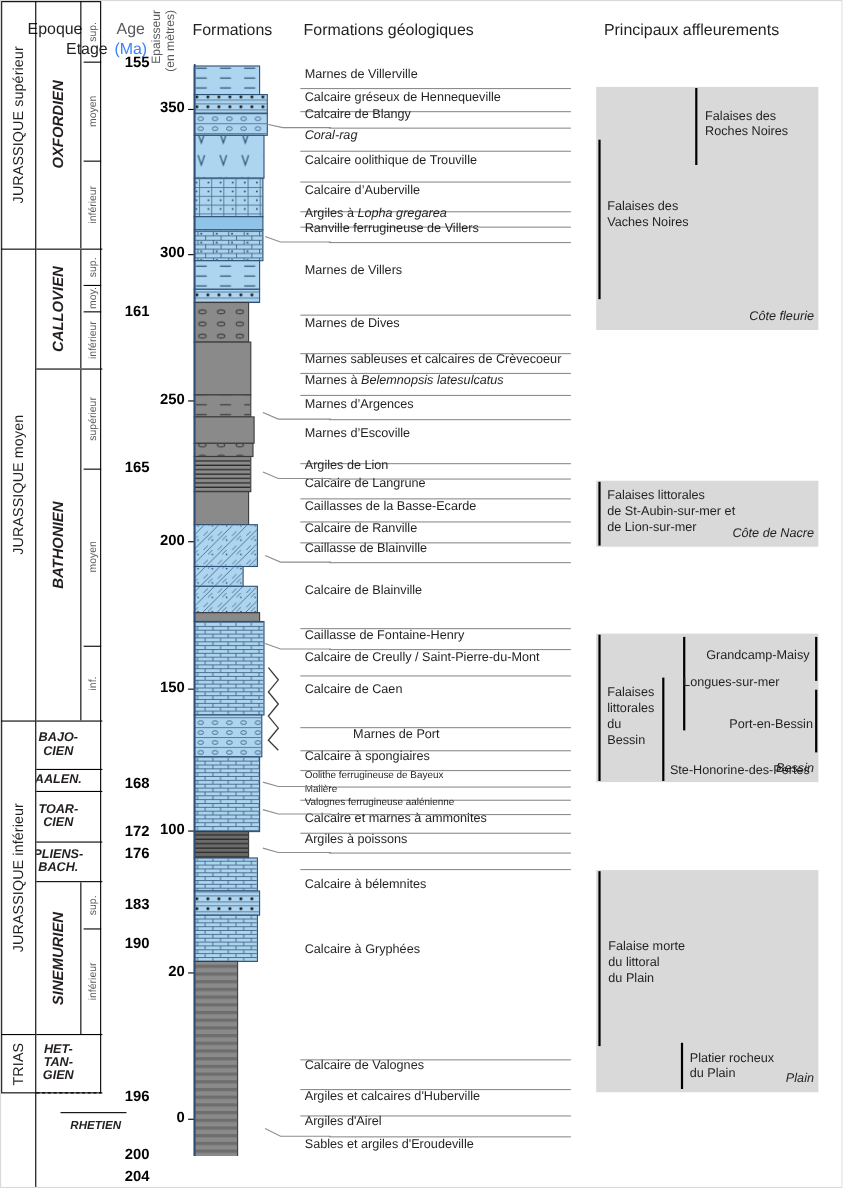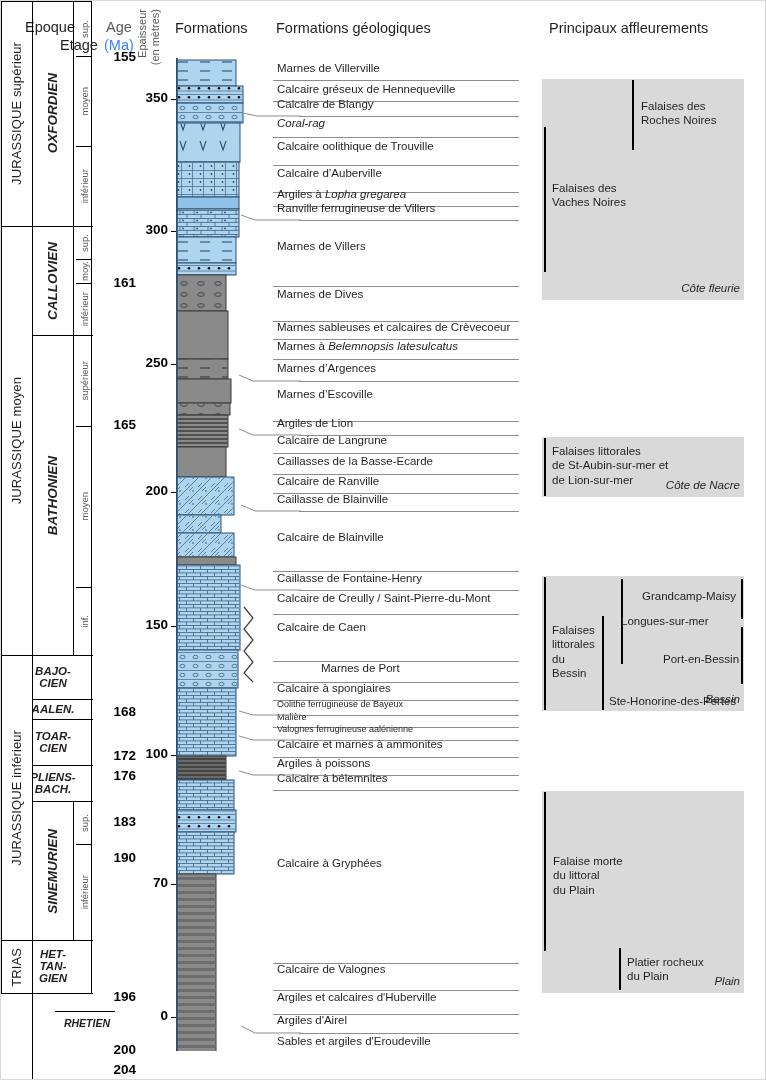--- a/index.html
+++ b/index.html
@@ -196,21 +196,21 @@
       <div class="sc-lbl" style="left: 133px; top: 221px;">300</div>
       <div class="sc-tick" style="left: 170px; top: 230px;"></div>
       <div class="sc-lbl" style="left: 133px; top: 354px;">250</div>
       <div class="sc-tick" style="left: 170px; top: 363px;"></div>
       <div class="sc-lbl" style="left: 133px; top: 482px;">200</div>
       <div class="sc-tick" style="left: 170px; top: 491px;"></div>
       <div class="sc-lbl" style="left: 133px; top: 616px;">150</div>
       <div class="sc-tick" style="left: 170px; top: 625px;"></div>
       <div class="sc-lbl" style="left: 133px; top: 745px;">100</div>
       <div class="sc-tick" style="left: 170px; top: 754px;"></div>
-      <div class="sc-lbl" style="left: 133px; top: 874px;">70</div>
+      <div class="sc-lbl" style="left: 133px; top: 874px;">20</div>
       <div class="sc-tick" style="left: 170px; top: 883px;"></div>
       <div class="sc-lbl" style="left: 133px; top: 1007px;">0</div>
       <div class="sc-tick" style="left: 170px; top: 1016px;"></div>
     </div>
 
   <div id="litho"><svg width="80" height="993" viewBox="0 0 80 993">
         <defs>
           <pattern id="p-brick" width="14" height="7" patternUnits="userSpaceOnUse">
             <rect width="14" height="7" fill="none"></rect>
             <path d="M0 0.5H14M0 3.9H14M3.5 0.5V3.9M10.5 3.9V7" stroke="#2d4f73" stroke-width="0.7" fill="none"></path>
@@ -439,21 +439,21 @@
       <div class="fm small" style="left: 276px; top: 698px;">Oolithe ferrugineuse de Bayeux</div>
       <div class="fmline" style="left: 298px; top: 714px; width: 220px;"></div>
       <div class="fm small" style="left: 276px; top: 711px;">Malière</div>
       <div class="fmline" style="left: 272px; top: 726px; width: 246px;"></div>
       <div class="fm small" style="left: 276px; top: 723px;">Valognes ferrugineuse aalénienne</div>
       <div class="fmline" style="left: 298px; top: 739px; width: 220px;"></div>
       <div class="fm" style="left: 276px; top: 737px;">Calcaire et marnes à ammonites</div>
       <div class="fmline" style="left: 272px; top: 756px; width: 246px;"></div>
       <div class="fm" style="left: 276px; top: 756px;">Argiles à poissons</div>
       <div class="fmline" style="left: 298px; top: 774px; width: 220px;"></div>
-      <div class="fm" style="left: 276px; top: 771px; text-align: center;">Calcaire à bélemnites</div>
+      <div class="fm" style="left: 276px; top: 797px; text-align: center;">Calcaire à bélemnites</div>
       <div class="fmline" style="left: 272px; top: 789px; width: 246px;"></div>
       <div class="fm" style="left: 276px; top: 856px;">Calcaire à Gryphées</div>
       <div class="fmline" style="left: 272px; top: 962px; width: 246px;"></div>
       <div class="fm" style="left: 276px; top: 962px;">Calcaire de Valognes</div>
       <div class="fmline" style="left: 272px; top: 989px; width: 246px;"></div>
       <div class="fm" style="left: 276px; top: 990px;">Argiles et calcaires d'Huberville</div>
       <div class="fmline" style="left: 272px; top: 1013px; width: 246px;"></div>
       <div class="fm" style="left: 276px; top: 1013px;">Argiles d'Airel</div>
       <div class="fmline" style="left: 298px; top: 1032px; width: 220px;"></div>
       <div class="fm" style="left: 276px; top: 1034px;">Sables et argiles d'Eroudeville</div>

